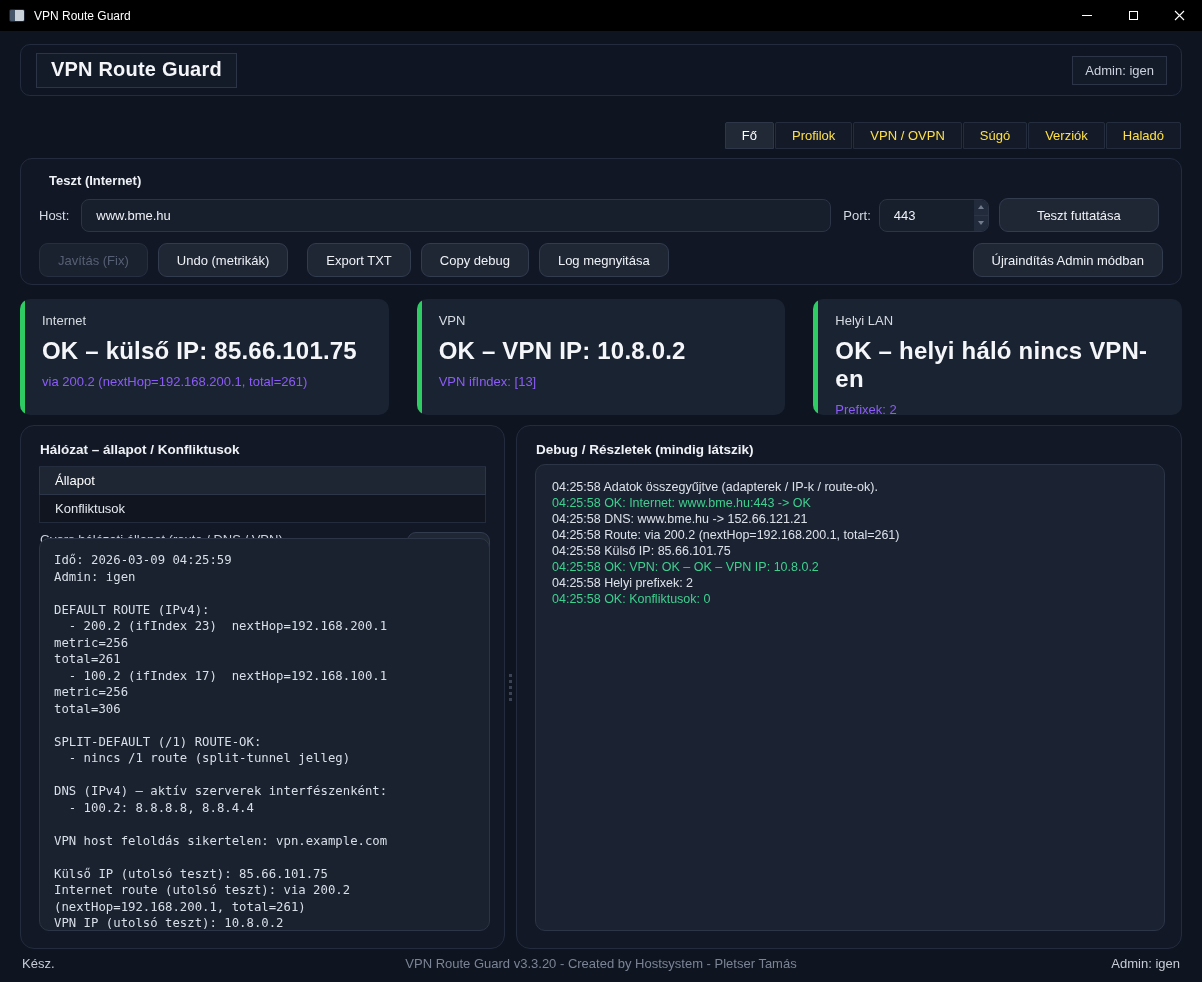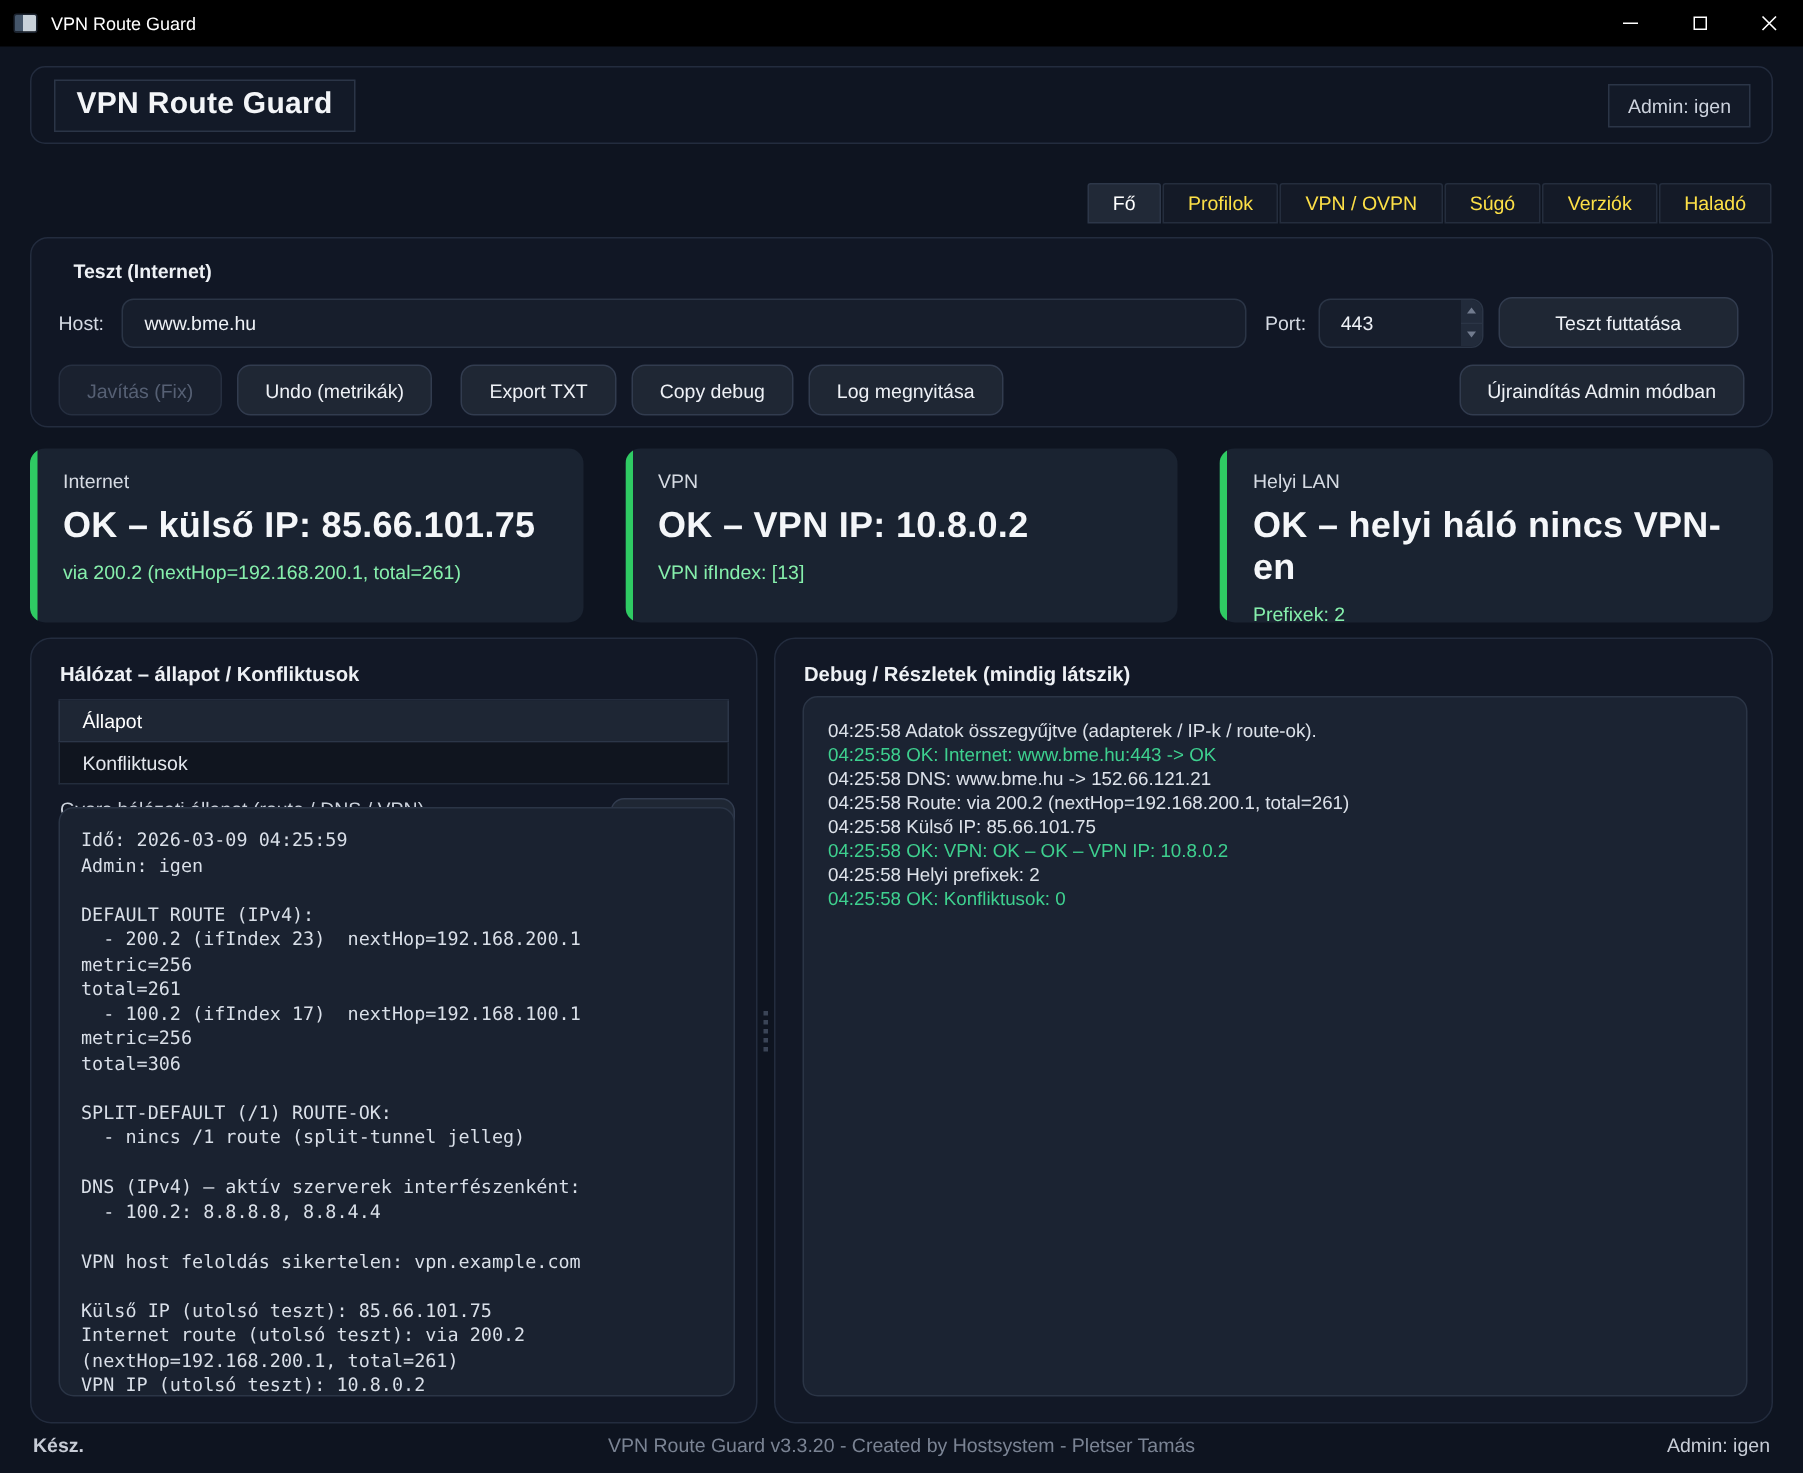--- a/index.html
+++ b/index.html
@@ -95,21 +95,21 @@
   .card {
     flex:1; background:#1a2331; border-radius:10px; position:relative;
     padding:14px 18px 0 22px; overflow:hidden;
   }
   .card::before {
     content:""; position:absolute; left:0; top:0; bottom:0; width:5px;
     background:#2fcb63;
   }
   .card-label { font-size:13px; color:#d6dbe3; }
   .card-headline { font-size:24px; font-weight:bold; color:#f4f6f9; margin-top:9px; letter-spacing:.2px; }
-  .card-detail { font-size:13px; color:#86efac; margin-top:9px; }
+  .card-detail { font-size:13px; color:#8b5cf6; margin-top:9px; }
   
   .panels { display:flex; margin-top:10px; height:524px; }
   .panel { border:1px solid #232c3e; border-radius:14px; background:#121826; position:relative; }
   .panel-left { width:485px; }
   .panel-right { width:666px; }
   .splitter { width:11px; display:flex; align-items:center; justify-content:center; }
   .grip { display:flex; flex-direction:column; gap:3px; }
   .grip span { width:3px; height:3px; background:#3a4456; display:block; }
   .panel-title { font-size:13.5px; font-weight:bold; color:#eef1f5; padding:16px 18px 9px 19px; }
   .subtab-strip { border-top:1px solid #242d3e; margin:0 18px; display:flex;flex-direction:column; }
@@ -135,21 +135,21 @@
     background:#1b2332; border:1px solid #2b3546; border-radius:10px;
     padding:14px 16px; overflow:hidden;
   }
   .log-line { font-size:12.5px; line-height:16px; color:#dde2ea; }
   .log-line.ok { color:#3ed08f; }
   
   .footer {
     position:absolute; left:0; right:0; bottom:0; height:38px;
     display:flex; align-items:center; padding:0 22px; font-size:13px;
   }
-  .footer-left { color:#c7ccd6;font-weight:bold; }
+  .footer-left { color:#c7ccd6; }
   .footer-center { position:absolute; left:0; right:0; text-align:center; color:#7b8494; }
   .footer-right { margin-left:auto; color:#c7ccd6; position:relative; z-index:1; }
 </style>
 </head>
 <body>
 
 <div class="titlebar">
   <div class="titlebar-left">
     <div class="app-icon"></div>
     <span class="titlebar-text">VPN Route Guard</span>

